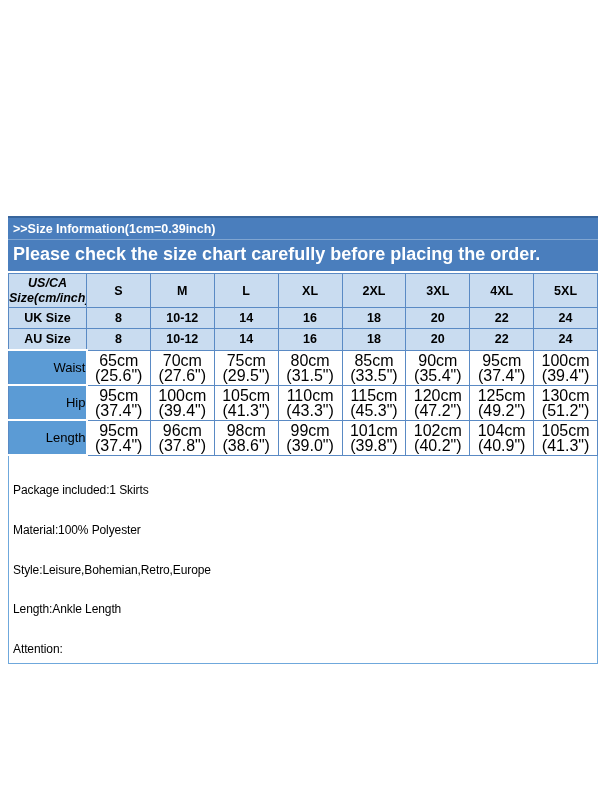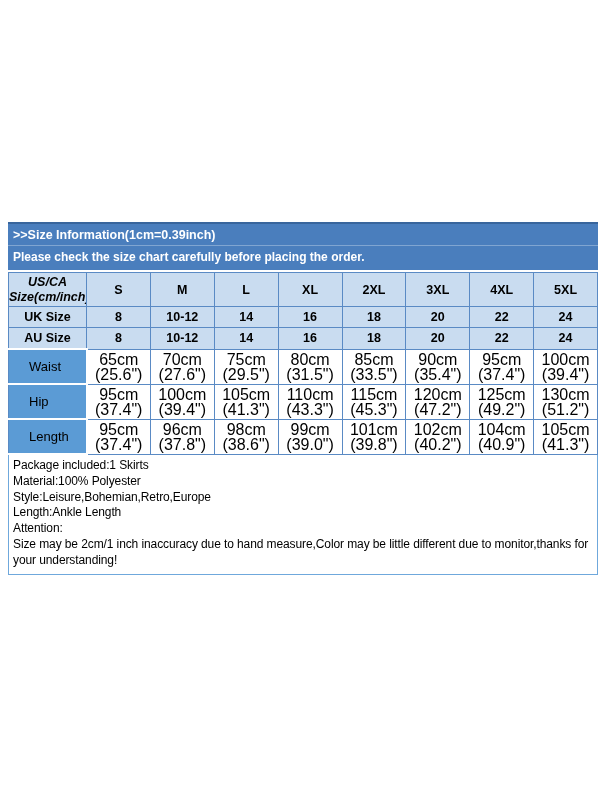--- a/index.html
+++ b/index.html
@@ -1,53 +1,53 @@
 <!DOCTYPE html>
 <html><head>
 <meta charset="utf-8">
 <style>
   html, body { margin:0; padding:0; }
   body {
     width:600px; height:800px; background:#ffffff;
     font-family:"Liberation Sans", sans-serif;
     position:relative;
   }
-  .page { position:absolute; top:222px; left:8px; width:590px; }
+  .page { position:absolute; top:216px; left:8px; width:590px; }
 
   
   .banner { background:#4a7ebd; color:#ffffff; font-weight:bold; border-top:2px solid #38659c; }
   .banner-line1 { font-size:12.5px; padding:4px 0 3px 5px; border-bottom:1px solid rgba(255,255,255,0.30); }
-  .banner-line2 { font-size:12px; padding:4px 0 6px 5px; }
+  .banner-line2 { font-size:18px; padding:4px 0 6px 5px; }
 
   
   .size-table {
     border-collapse:collapse; width:100%; margin-top:2px; table-layout:fixed;
   }
   .size-table td {
     border:1px solid #5a8ac4; text-align:center; color:#000;
     padding:0; overflow:hidden;
   }
   .size-table col.first { width:78px; }
   .hdr-row td, .size-row td { background:#c9dcf0; font-weight:bold; font-size:12.5px; }
   .hdr-row td { height:33px; }
   .hdr-row .corner-line { line-height:15px;font-style:italic; }
   .size-row td { height:20px;margin-top:42px; }
   .meas-row td { height:33px; background:#ffffff; font-size:16px; line-height:15px; font-weight:normal; }
   .meas-row td.label-cell {
-    background:#5b9bd5; text-align:left; padding-left:20px; font-size:13px;
+    background:#5b9bd5; text-align:right; padding-left:20px; font-size:13px;
     border-top:2px solid #ffffff; border-bottom:2px solid #ffffff; border-right:2px solid #ffffff;margin-left:38px;
   }
 
   
   .info-box {
     box-sizing:border-box; border:1px solid #6fa8dc; border-top:none;
     padding:3px 4px 5px 4px; font-size:12px; color:#000;
     letter-spacing:-0.1px;
   }
-  .info-line { line-height:15.8px; }
+  .info-line { line-height:15.8px;margin-top:24px; }
 </style>
 </head>
 <body>
 
 <div class="page">
 
   <div class="banner">
     <div class="banner-line1">&gt;&gt;Size Information(1cm=0.39inch)</div>
     <div class="banner-line2">Please check the size chart carefully before placing the order.</div>
   </div>
@@ -208,16 +208,15 @@
         </tr>
       </tbody>
   </table>
 
   <div class="info-box" id="info-box">
       <div class="info-line">Package included:1 Skirts</div>
       <div class="info-line">Material:100% Polyester</div>
       <div class="info-line">Style:Leisure,Bohemian,Retro,Europe</div>
       <div class="info-line">Length:Ankle Length</div>
       <div class="info-line">Attention:</div>
-      <div class="info-line">Size may be 2cm/1 inch inaccuracy due to hand measure,Color may be little different due to monitor,thanks for your understanding!</div>
     </div>
 
 </div>
 
 </body></html>

